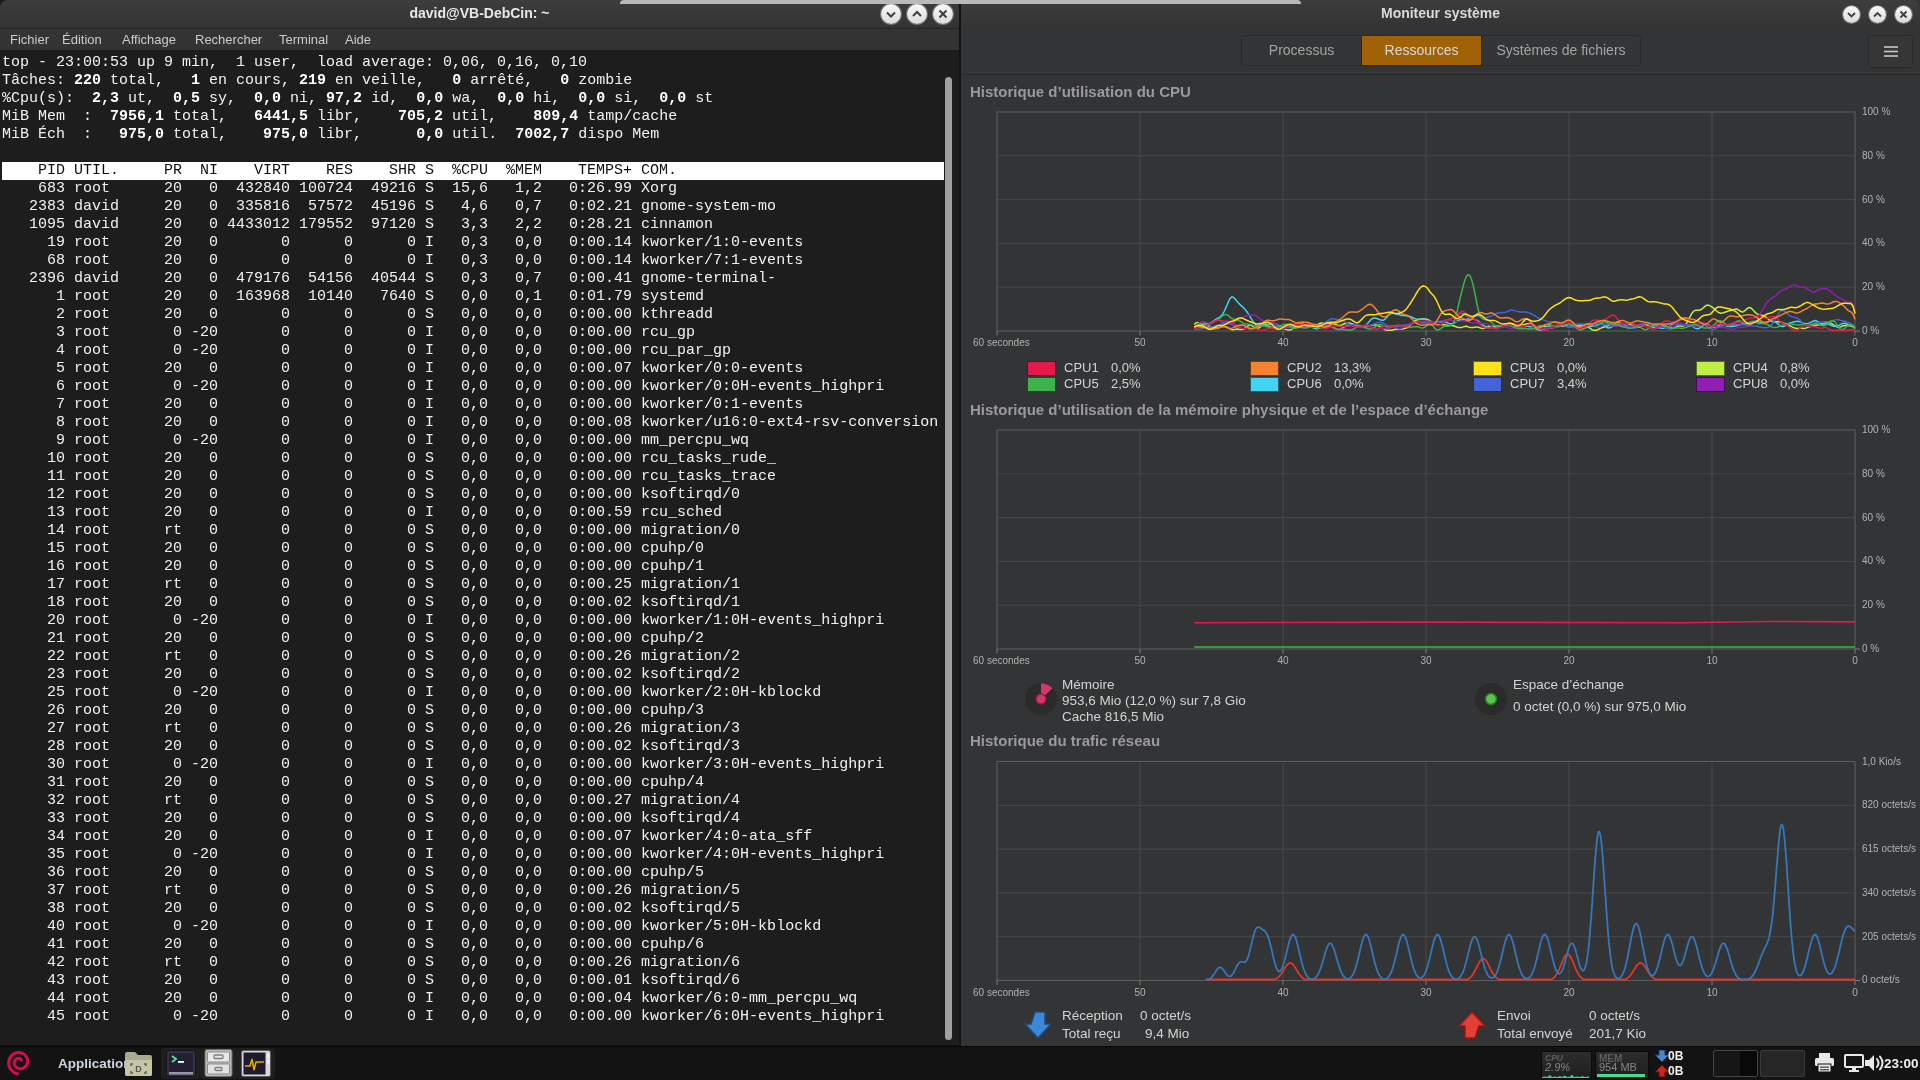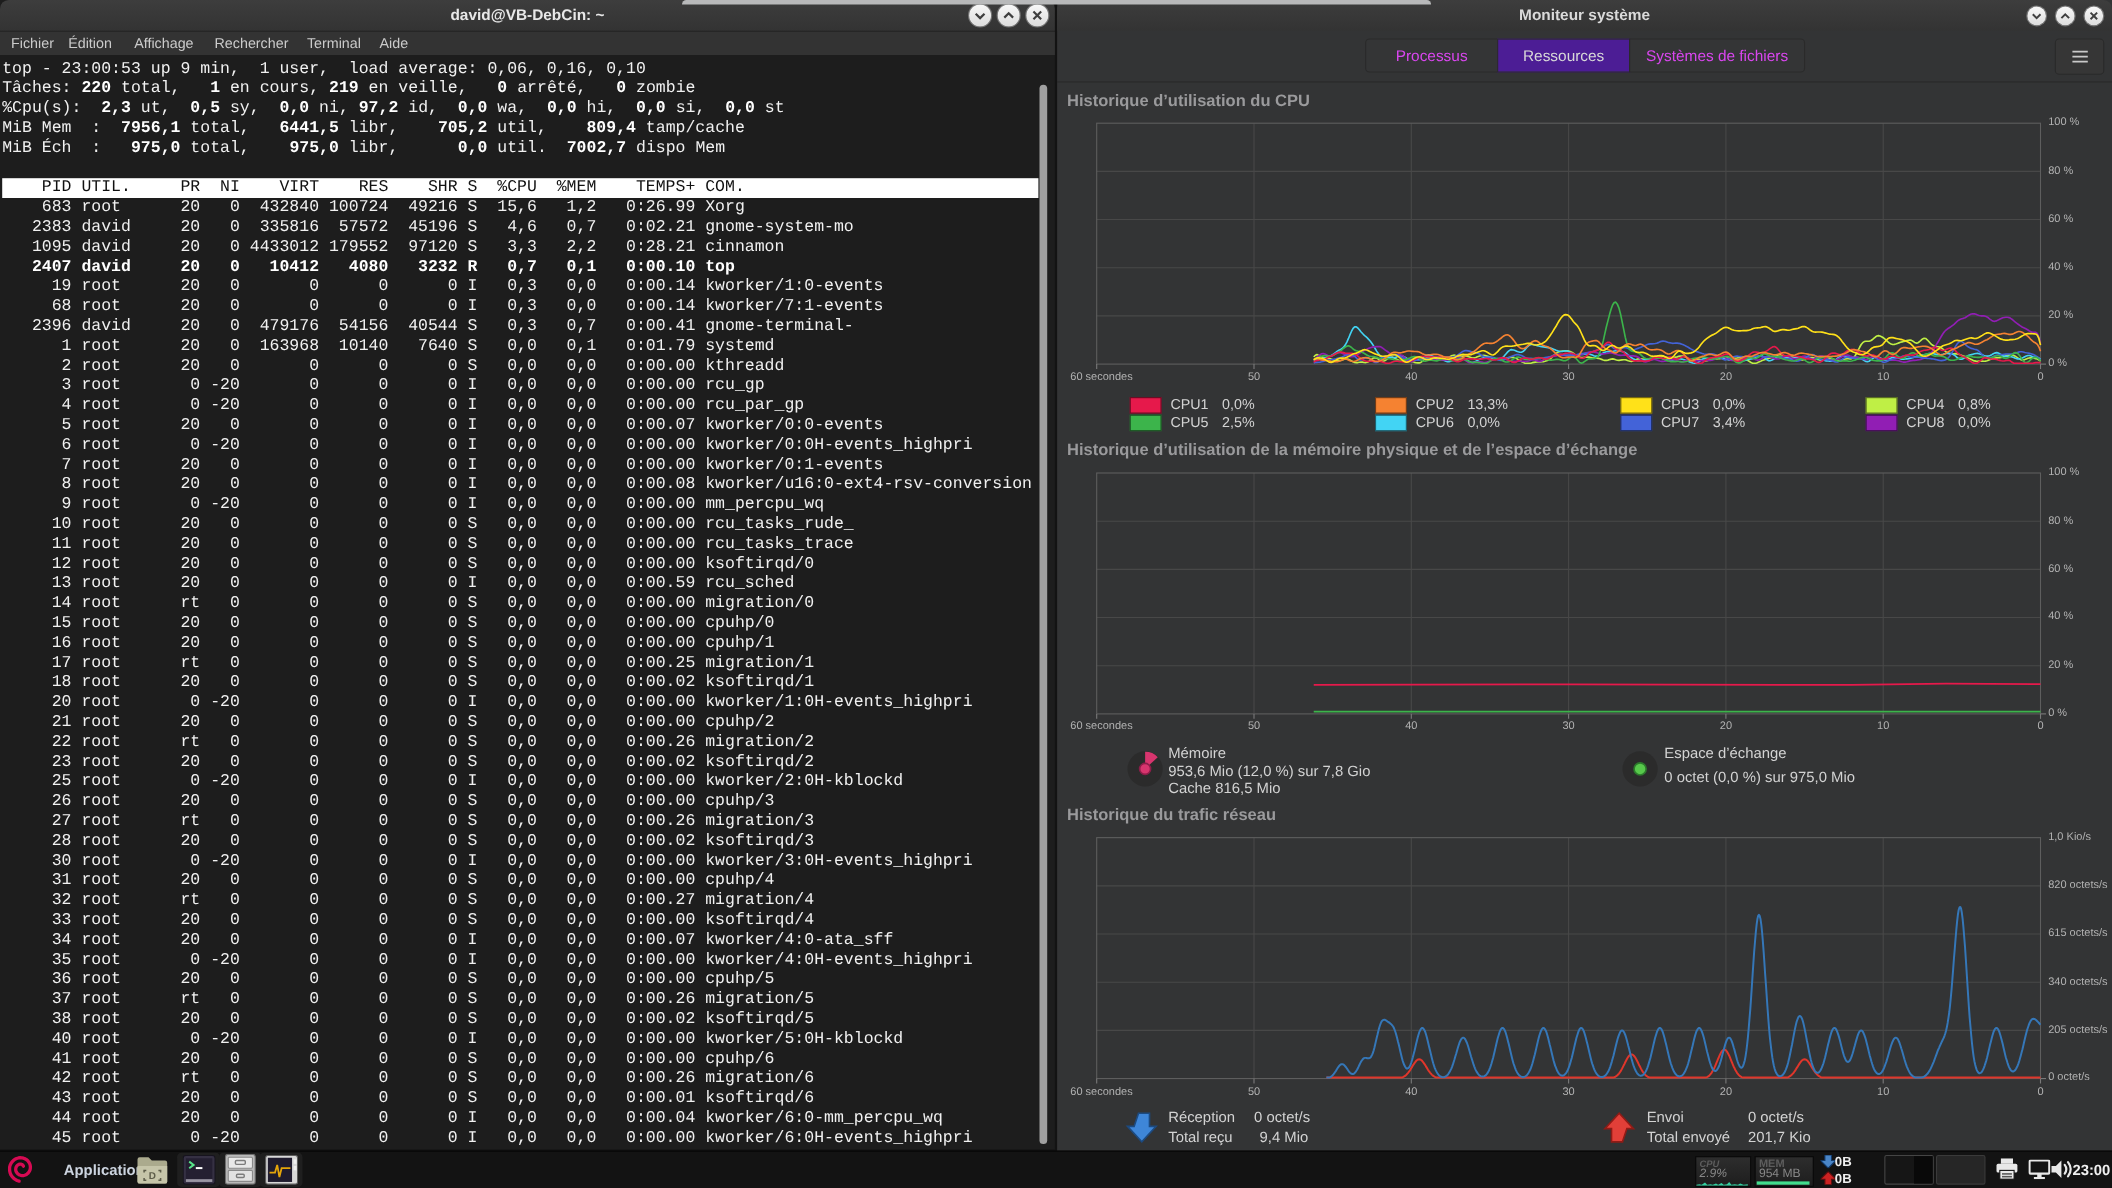--- a/index.html
+++ b/index.html
@@ -23,22 +23,22 @@
     box-shadow:0 0 0 1px rgba(130,130,130,.8);}
   .wbtn svg{position:absolute;left:0;top:0;}
   
   #mon{position:absolute;left:961px;top:0;width:959px;height:1047px;background:#333435;}
   #mon .tbar{position:absolute;left:0;top:0;width:959px;height:28px;
     background:linear-gradient(#3d3d3d,#333333);border-radius:8px 8px 0 0;}
   #mon .title{position:absolute;left:0;top:5px;width:100%;text-align:center;
     font-size:14px;font-weight:bold;color:#dadada;}
   #mon .sep{position:absolute;left:0;top:74px;width:959px;height:1px;background:#282828;}
   .tab{position:absolute;top:35px;height:29px;border:1px solid #2a2a2a;font-size:14px;
-    color:#d946ef;text-align:center;line-height:29px;background:#343536;}
-  .tab.act{background:#4c1d95;color:#d8d8d8;}
+    color:#a3a3a3;text-align:center;line-height:29px;background:#343536;}
+  .tab.act{background:#a16207;color:#d8d8d8;}
   .burger{position:absolute;left:907px;top:35px;width:43px;height:31px;border:1px solid #2a2a2a;
     border-radius:4px;background:#363636;color:#c9c9c9;font-size:15px;text-align:center;line-height:29px;}
   .stitle{position:absolute;font-size:15px;font-weight:bold;color:#9a9a9c;}
   .xl{position:absolute;font-size:10px;color:#b2b2b2;white-space:nowrap;}
   .xc{text-align:center;}
   .yl{position:absolute;font-size:10px;color:#b2b2b2;white-space:nowrap;}
   .sw{position:absolute;width:27px;height:13px;border:1px solid rgba(0,0,0,.55);}
   .lt{position:absolute;font-size:13px;color:#d3d3d3;}
   .mt{position:absolute;font-size:13.5px;color:#d3d3d3;white-space:nowrap;}
   
@@ -76,21 +76,20 @@
   <pre id="termpre">top - 23:00:53 up 9 min,  1 user,  load average: 0,06, 0,16, 0,10
 Tâches: <b>220</b> total,   <b>1</b> en cours, <b>219</b> en veille,   <b>0</b> arrêté,   <b>0</b> zombie
 %Cpu(s):  <b>2,3</b> ut,  <b>0,5</b> sy,  <b>0,0</b> ni, <b>97,2</b> id,  <b>0,0</b> wa,  <b>0,0</b> hi,  <b>0,0</b> si,  <b>0,0</b> st
 MiB Mem  :  <b>7956,1</b> total,   <b>6441,5</b> libr,    <b>705,2</b> util,    <b>809,4</b> tamp/cache
 MiB Éch  :   <b>975,0</b> total,    <b>975,0</b> libr,      <b>0,0</b> util.  <b>7002,7</b> dispo Mem
 
 <span class="hdr">    PID UTIL.     PR  NI    VIRT    RES    SHR S  %CPU  %MEM    TEMPS+ COM.</span>
     683 root      20   0  432840 100724  49216 S  15,6   1,2   0:26.99 Xorg
    2383 david     20   0  335816  57572  45196 S   4,6   0,7   0:02.21 gnome-system-mo
    1095 david     20   0 4433012 179552  97120 S   3,3   2,2   0:28.21 cinnamon
-<b>   2407 david     20   0   10412   4080   3232 R   0,7   0,1   0:00.10 top</b>
      19 root      20   0       0      0      0 I   0,3   0,0   0:00.14 kworker/1:0-events
      68 root      20   0       0      0      0 I   0,3   0,0   0:00.14 kworker/7:1-events
    2396 david     20   0  479176  54156  40544 S   0,3   0,7   0:00.41 gnome-terminal-
       1 root      20   0  163968  10140   7640 S   0,0   0,1   0:01.79 systemd
       2 root      20   0       0      0      0 S   0,0   0,0   0:00.00 kthreadd
       3 root       0 -20       0      0      0 I   0,0   0,0   0:00.00 rcu_gp
       4 root       0 -20       0      0      0 I   0,0   0,0   0:00.00 rcu_par_gp
       5 root      20   0       0      0      0 I   0,0   0,0   0:00.07 kworker/0:0-events
       6 root       0 -20       0      0      0 I   0,0   0,0   0:00.00 kworker/0:0H-events_highpri
       7 root      20   0       0      0      0 I   0,0   0,0   0:00.00 kworker/0:1-events

